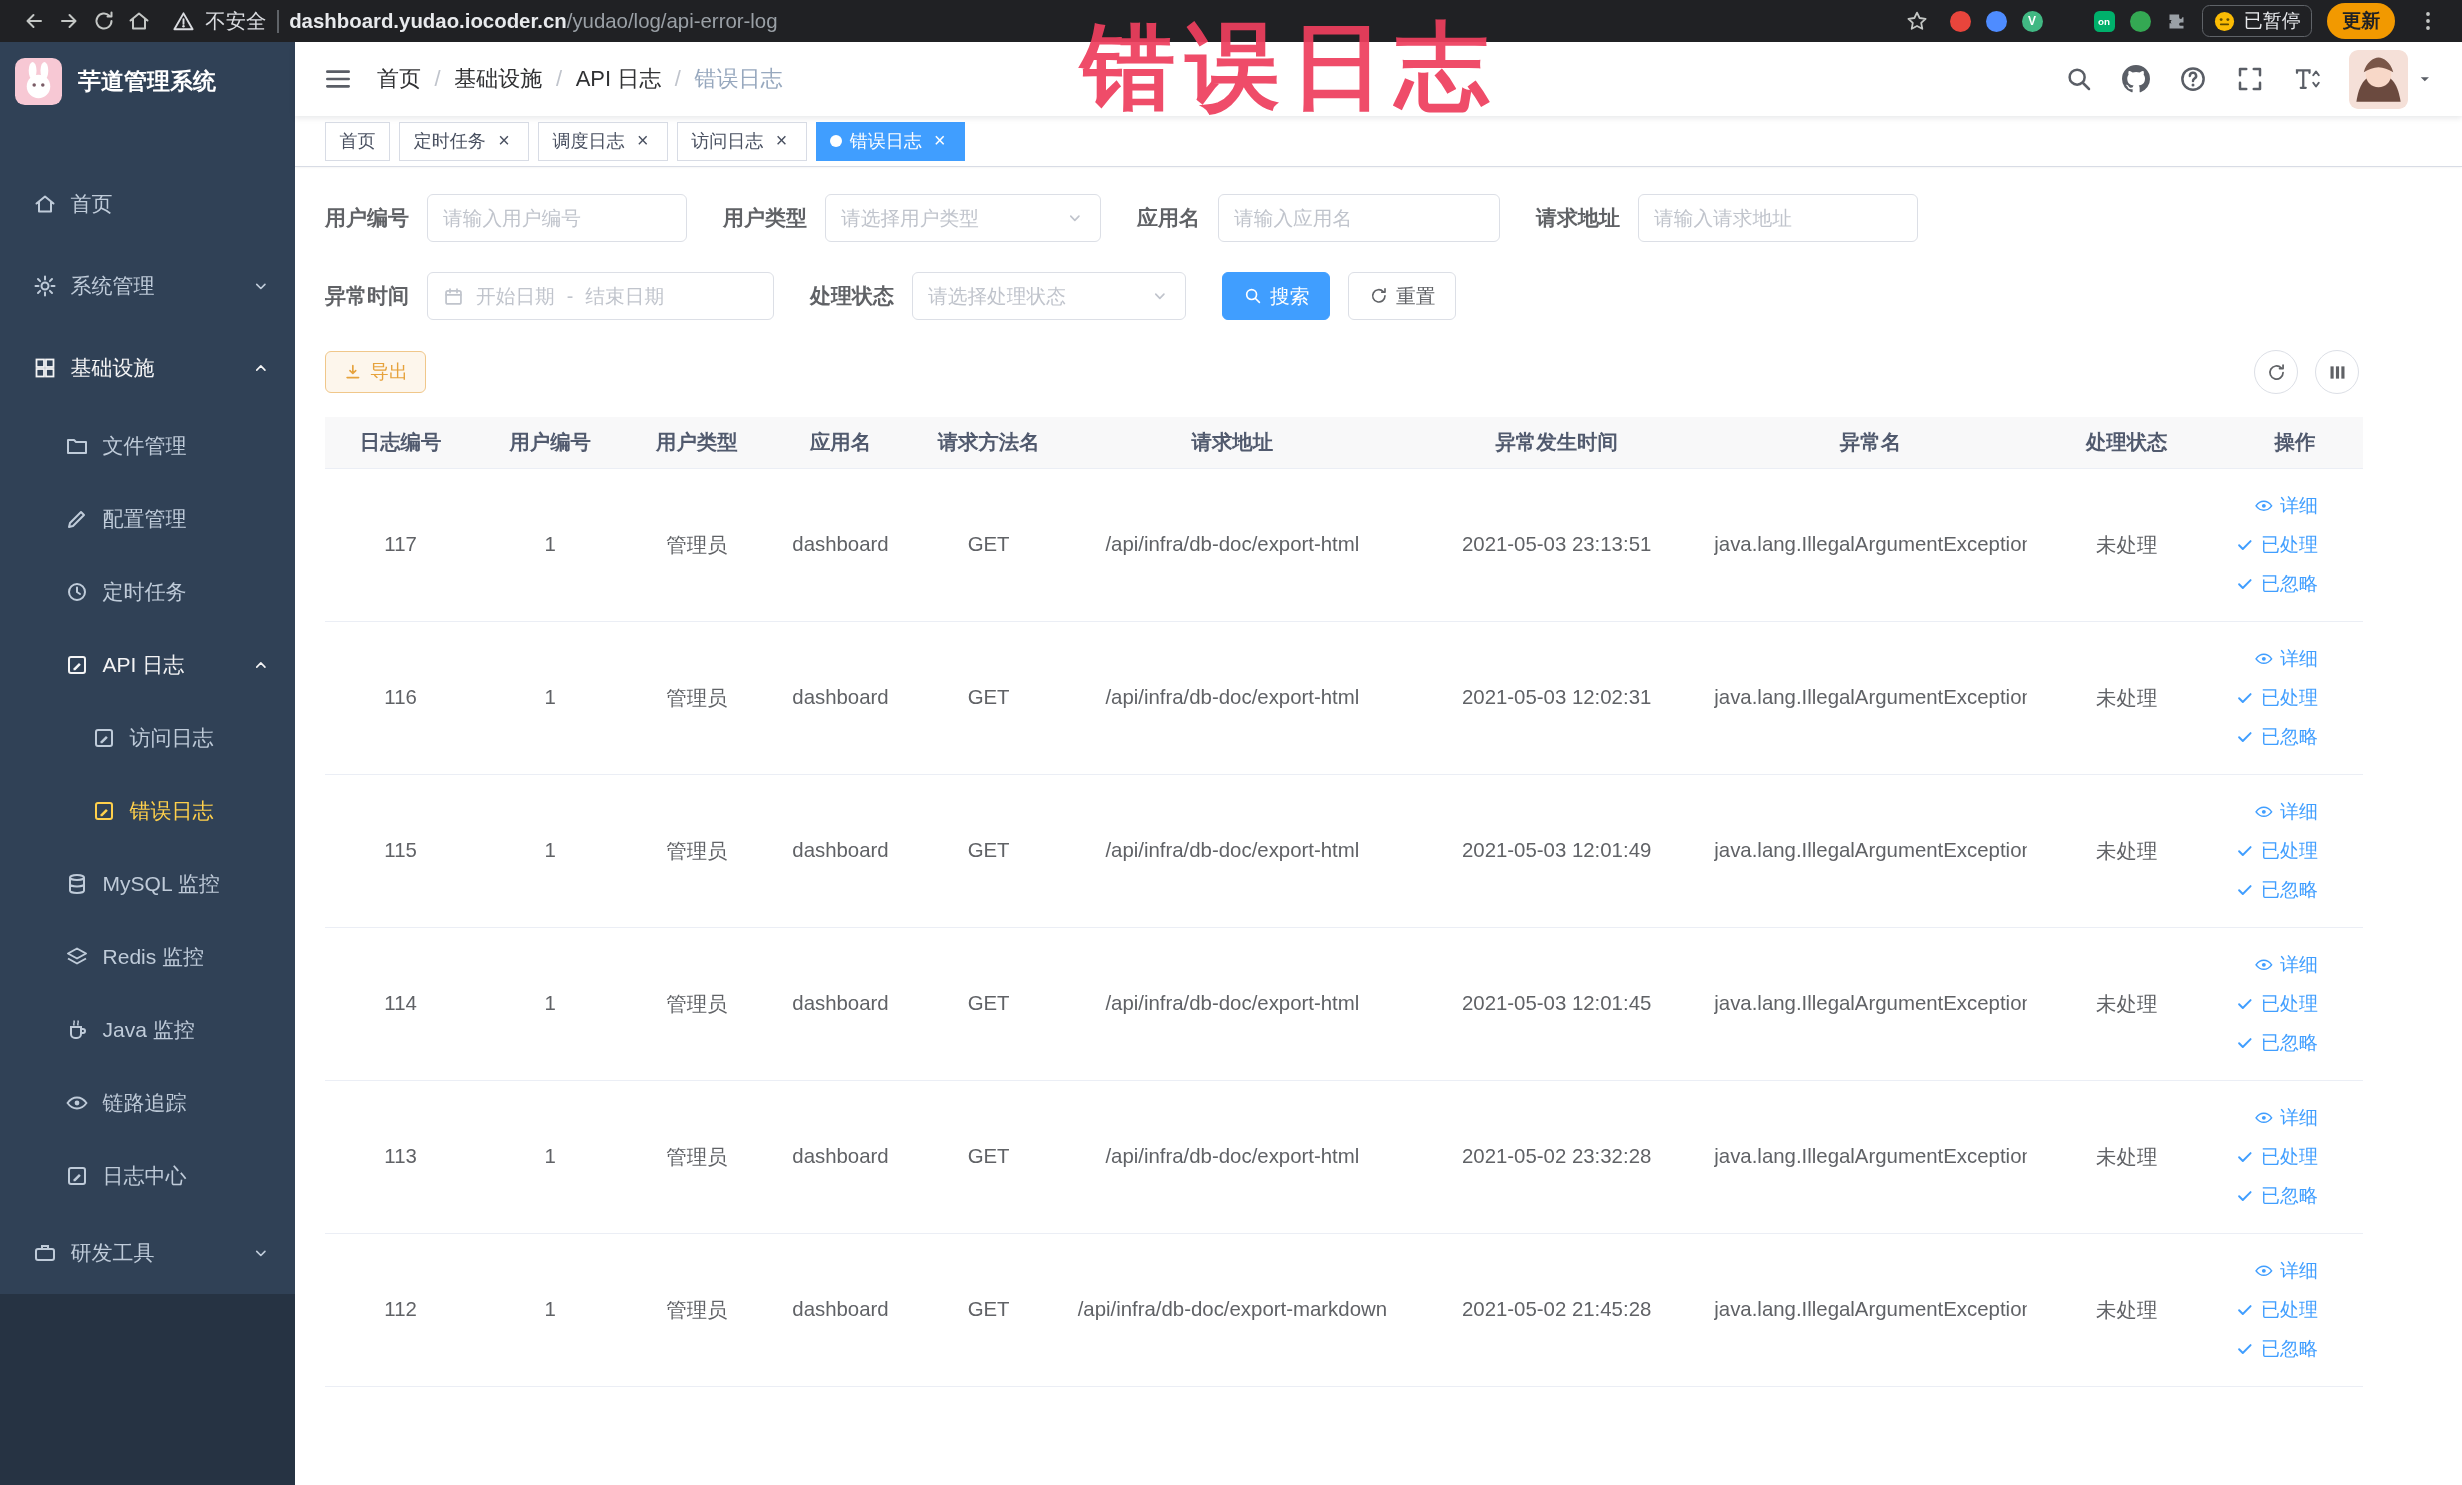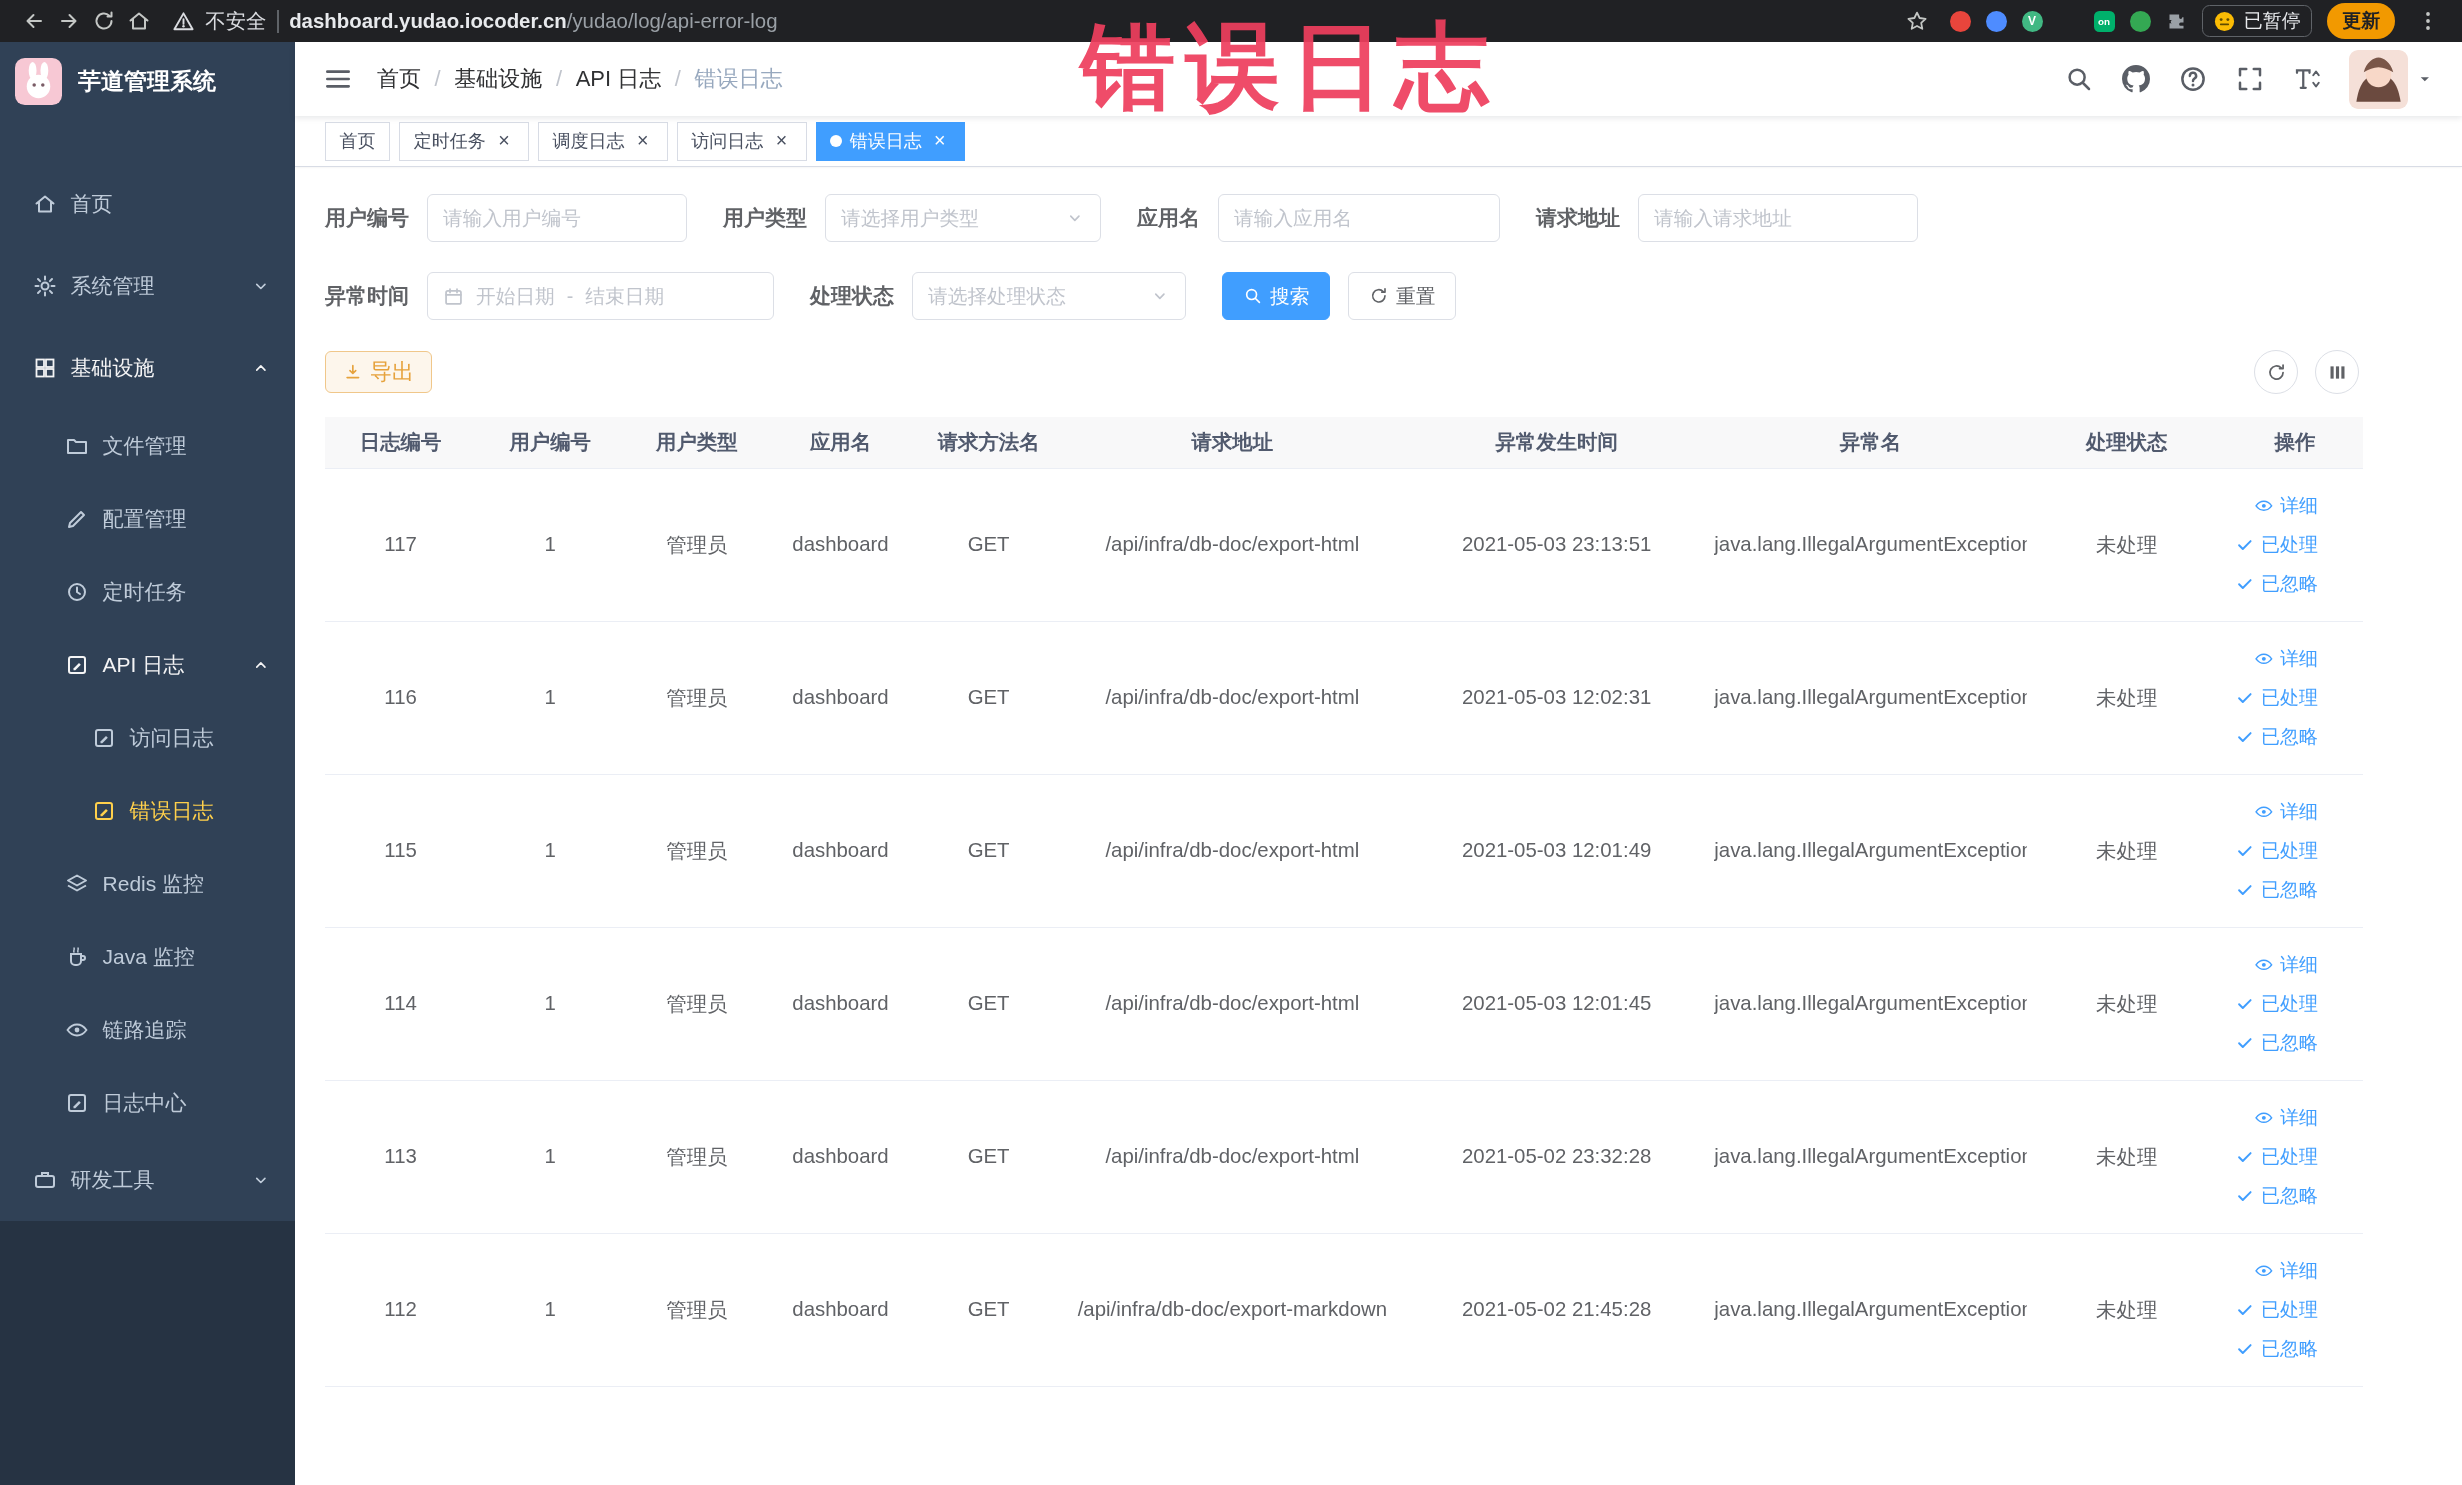--- a/index.html
+++ b/index.html
@@ -96,21 +96,21 @@
   .fdate .ph { color:#c0c4cc; }
   .fdate .sep { color:#c0c4cc; }
   .w-user { width:260px; } .w-type { width:276px; } .w-app { width:282px; }
   .w-url { width:280px;font-family:Liberation Serif, serif; } .w-date { width:347px; } .w-status { width:274px; }
 
   .btn { display:inline-flex; align-items:center; gap:7.6px; height:48px; padding:0 19.7px; border-radius:6px; font-size:19.7px; cursor:pointer; border:1.5px solid transparent; font-family:inherit; }
   .btn .ic { width:19.7px; height:19.7px; }
   .btn-primary { background:#409eff; border-color:#409eff; color:#fff;align-items:center; }
   .btn-plain { background:#fff; border-color:#dcdfe6; color:#606266; }
   .btn + .btn { margin-left:18px; }
-  .btn-warning { background:#fdf6ec; border-color:#f0c78a; color:#e6a23c; height:42px; padding:0 16.7px; font-size:22px; border-radius:6px;text-align:right; }
+  .btn-warning { background:#fdf6ec; border-color:#f0c78a; color:#e6a23c; height:42px; padding:0 16.7px; font-size:19px; border-radius:6px;text-align:right; }
 
   .table-toolbar { display:flex; align-items:center; margin-bottom:23px; height:44px; }
   .tool-circles { margin-left:auto; display:flex; gap:16.7px; margin-right:73px; }
   .circle-btn { width:44px; height:44px; border-radius:50%; border:1.5px solid #dcdfe6; background:#fff; color:#606266; display:flex; align-items:center; justify-content:center; cursor:pointer; }
   .circle-btn .ic { width:21px; height:21px; }
 
   table.log-table { border-collapse:collapse; table-layout:fixed; width:2038px; font-size:20.4px; color:#606266; }
   .log-table thead th { height:51px; background:#f8f8f9; color:#515a6e; font-weight:700; font-size:20.4px; text-align:center; border-bottom:0.8px solid #ebeef5; }
   .log-table tbody td { height:153px; border-bottom:0.8px solid #ebeef5; text-align:center; vertical-align:middle; overflow:hidden; white-space:nowrap; }
   td.actions { text-align:right; padding-right:45px; }
@@ -291,20 +291,27 @@
               <path d="M8.5 15.5l5.5-5.5 1.8 1.8-5.5 5.5H8.5z" fill="currentColor"></path>
             </svg>
             <span class="mlabel">访问日志</span>
           </div>
           <div class="menu-item d2 active">
             <svg class="ic" viewBox="0 0 24 24">
               <rect x="4" y="4" width="16" height="16" rx="2" fill="none" stroke="currentColor" stroke-width="2"></rect>
               <path d="M8.5 15.5l5.5-5.5 1.8 1.8-5.5 5.5H8.5z" fill="currentColor"></path>
             </svg>
             <span class="mlabel">错误日志</span>
+          </div>
+          <div class="menu-item d1">
+            <svg class="ic" viewBox="0 0 24 24">
+              <ellipse cx="12" cy="5.5" rx="7" ry="2.5" fill="none" stroke="currentColor" stroke-width="2"></ellipse>
+              <path d="M5 5.5v13c0 1.4 3.1 2.5 7 2.5s7-1.1 7-2.5v-13M5 12c0 1.4 3.1 2.5 7 2.5s7-1.1 7-2.5" fill="none" stroke="currentColor" stroke-width="2"></path>
+            </svg>
+            <span class="mlabel">MySQL 监控</span>
           </div>
           <div class="menu-item d1">
             <svg class="ic" viewBox="0 0 24 24">
               <path d="M12 3.5l9 5-9 5-9-5z" fill="none" stroke="currentColor" stroke-width="2" stroke-linejoin="round"></path>
               <path d="M3 13.5l9 5 9-5" fill="none" stroke="currentColor" stroke-width="2" stroke-linejoin="round"></path>
             </svg>
             <span class="mlabel">Redis 监控</span>
           </div>
           <div class="menu-item d1">
             <svg class="ic" viewBox="0 0 24 24">

